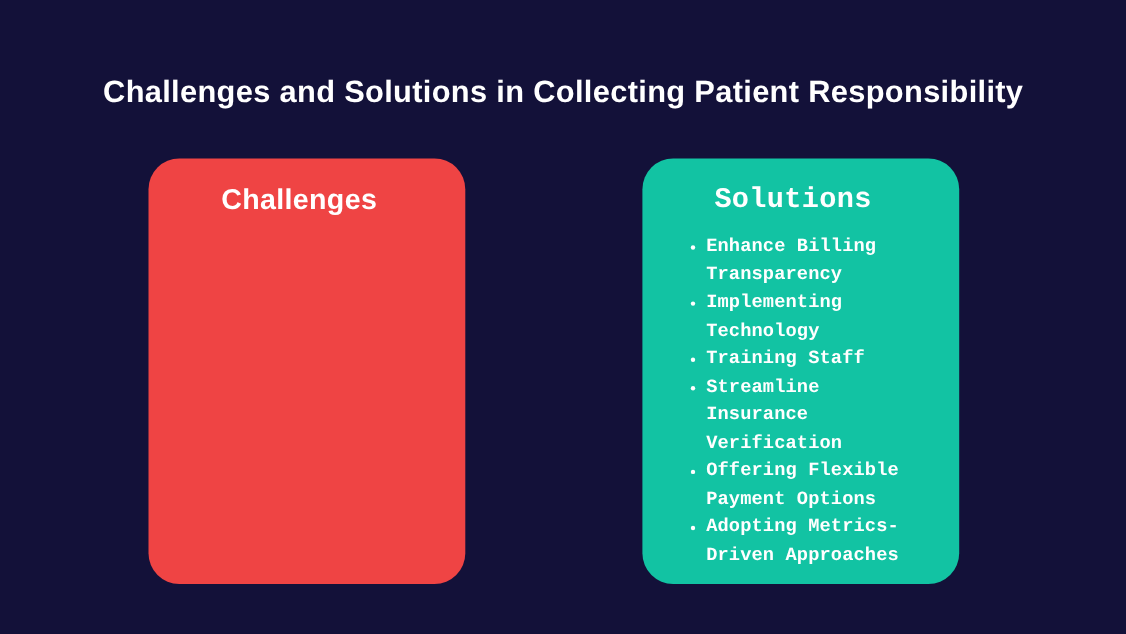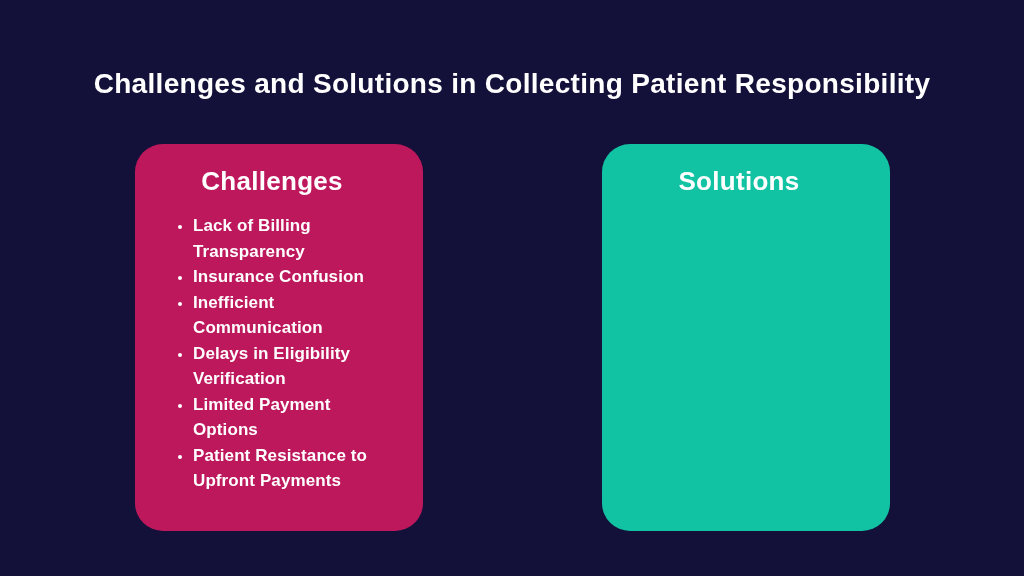--- a/index.html
+++ b/index.html
@@ -22,21 +22,21 @@
   }
   .card {
     position: absolute;
     top: 144px;
     width: 288px;
     height: 387px;
     border-radius: 28px;
     padding: 22px 28px 0 0;
   }
   .card-challenges { left: 135px; }
-  .card-solutions  { left: 602px; }
+  .card-solutions  { left: 584px; font-family: Liberation Mono, monospace; }
   .card-title {
     text-align: center;
     font-size: 26px;
     font-weight: 700;
     letter-spacing: 0.3px;
     margin-bottom: 16px;
     padding-left: 14px;
   }
   .bullet-list {
     list-style: disc outside;
@@ -47,27 +47,27 @@
     letter-spacing: 0.1px;
   }
   .bullet-list li { color: #ffffff; }
   .bullet-list li::marker { color: #ffffff; font-size: 0.85em; }
 </style>
 </head>
 <body style="background-color: rgb(19, 17, 57);">
 
 <h1 class="page-title">Challenges and Solutions in Collecting Patient Responsibility</h1>
 
-<section class="card card-challenges" style="background-color: #be185d;">
+<section class="card card-challenges" style="background-color: #ef4444;">
   <h2 class="card-title">Challenges</h2>
-  <ul class="bullet-list">
-    <li>Lack of Billing Transparency</li>
-    <li>Insurance Confusion</li>
-    <li>Inefficient Communication</li>
-    <li>Delays in Eligibility Verification</li>
-    <li>Limited Payment Options</li>
-    <li>Patient Resistance to Upfront Payments</li>
-  </ul>
 </section>
 
 <section class="card card-solutions" style="background-color: rgb(18, 195, 163);">
   <h2 class="card-title">Solutions</h2>
+  <ul class="bullet-list">
+    <li>Enhance Billing Transparency</li>
+    <li>Implementing Technology</li>
+    <li>Training Staff</li>
+    <li>Streamline Insurance Verification</li>
+    <li>Offering Flexible Payment Options</li>
+    <li>Adopting Metrics-Driven Approaches</li>
+  </ul>
 </section>
 
 </body></html>

